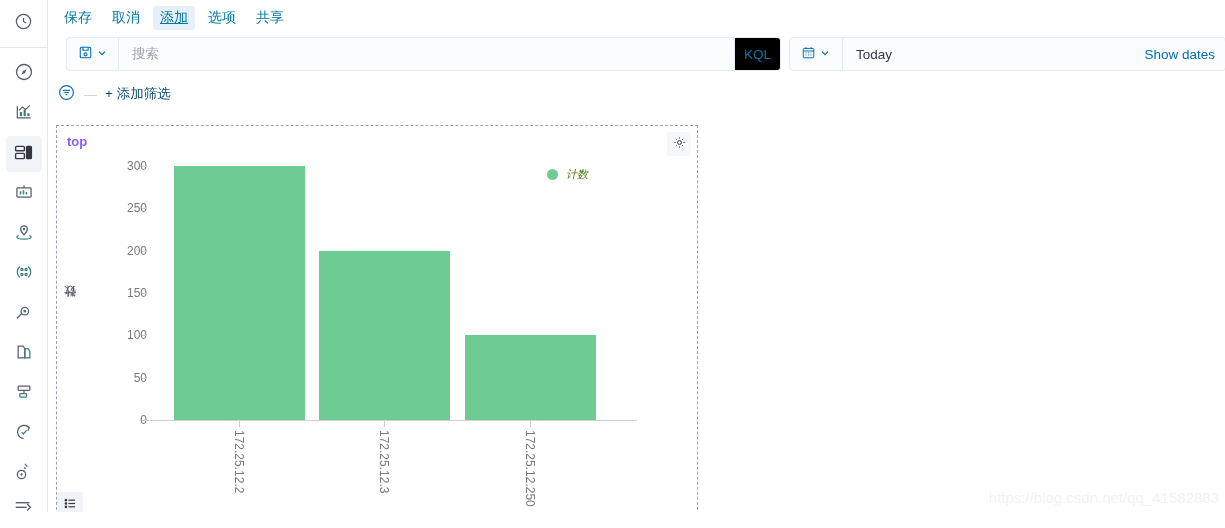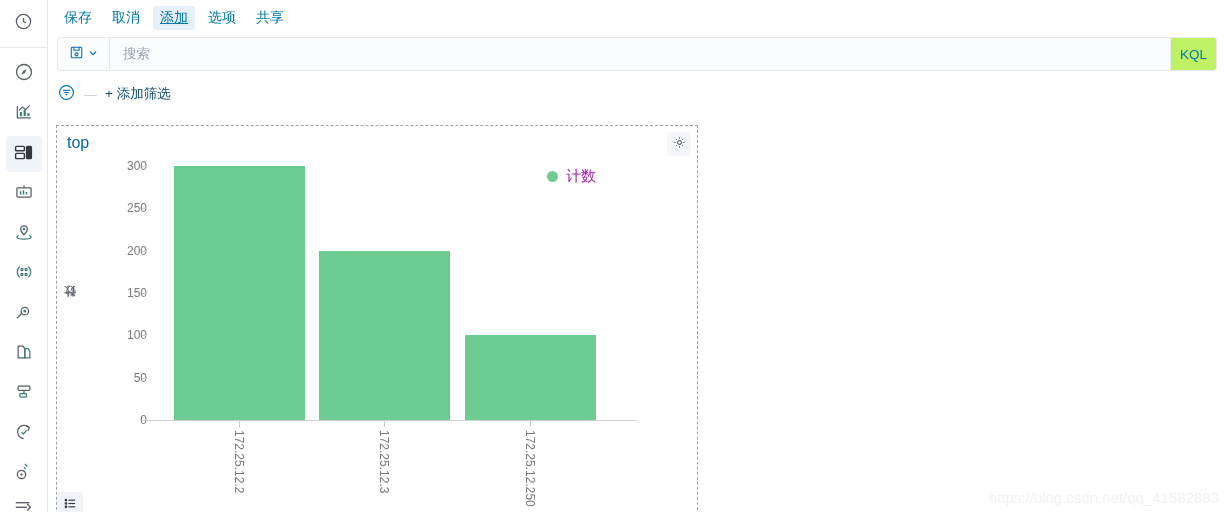--- a/index.html
+++ b/index.html
@@ -91,21 +91,21 @@
   }
   .topmenu-item.active {
     background: #e6f0f8;
     text-decoration: underline;
     text-align: center;
   }
 
   
   .querybar {
     position: absolute;
-    left: 57px; top: 37px;
+    left: 66px; top: 37px;
     width: 1160px;
     height: 34px;
     display: flex;
     align-items: stretch;
   }
   .qb-saved {
     width: 52px;
     background: #fbfcfd;
     border: 1px solid #e6ebf2;
     border-right: none;
@@ -127,21 +127,21 @@
     padding-left: 13px;
     box-sizing: border-box;
     cursor: text;
   }
   .qb-input .ph {
     font-size: 13.5px;
     color: #9aa1ad;
   }
   .qb-kql {
     width: 46px;
-    background: #bef264;
+    background: #000000;
     border: 1px solid #e6ebf2;
     border-left: none;
     border-radius: 0 4px 4px 0;
     display: flex;
     align-items: center;
     justify-content: center;
     font-size: 13.5px;
     color: #0079a5;
     cursor: pointer;
     box-sizing: border-box;
@@ -210,23 +210,23 @@
     left: 56px; top: 125px;
     width: 642px;
     height: 410px;
     border: 1px dashed #9aa2b1;
     background: #ffffff;
     box-sizing: border-box;
   }
   .panel-title {
     position: absolute;
     left: 10px; top: 8px;
-    font-size: 16px;
-    font-weight: normal;
-    color: #0369a1;
+    font-size: 13px;
+    font-weight: bold;
+    color: #8b5cf6;
   }
   .panel-gear {
     position: absolute;
     right: 6px; top: 6px;
     width: 24px; height: 24px;
     background: #f5f7fa;
     border-radius: 3px;
     display: flex;
     align-items: center;
     justify-content: center;
@@ -253,22 +253,23 @@
     align-items: center;
     gap: 8px;
   }
   .legend-dot {
     width: 11px; height: 11px;
     border-radius: 50%;
     background: #6ecb92;
     display: inline-block;
   }
   .legend-label {
-    font-size: 15px;
-    color: #a21caf;
+    font-size: 11px;
+    color: #4d7c0f;
+    font-style: italic;
   }
 
   .ylabel {
     position: absolute;
     left: 5px;
     top: 155px;
     font-size: 12px;
     color: #5a5f69;
     writing-mode: vertical-rl;
     transform: rotate(180deg);
@@ -528,20 +529,40 @@
         <svg width="12" height="12" viewBox="0 0 16 16" fill="none" stroke="#006bb4" stroke-width="1.6">
           <path d="M4 6.2l4 4 4-4"></path>
         </svg>
       </span>
     </div>
     <div class="qb-input">
       <span class="ph">搜索</span>
     </div>
     <div class="qb-kql">KQL</div>
 
+    <div class="qb-dates">
+      <div class="qb-cal">
+        <span>
+          <svg width="15" height="15" viewBox="0 0 20 20" fill="none" stroke="#006bb4" stroke-width="1.3">
+            <rect x="3" y="4.5" width="14" height="12.5" rx="1.2"></rect>
+            <path d="M3 8h14"></path>
+              <path d="M6.5 3v2.6"></path>
+              <path d="M13.5 3v2.6"></path>
+            <path d="M6 10.5h1.4M9.3 10.5h1.4M12.6 10.5h1.4M6 13.2h1.4M9.3 13.2h1.4M12.6 13.2h1.4" stroke-width="1.1"></path>
+          </svg>
+        </span>
+        <span>
+          <svg width="12" height="12" viewBox="0 0 16 16" fill="none" stroke="#006bb4" stroke-width="1.6">
+            <path d="M4 6.2l4 4 4-4"></path>
+          </svg>
+        </span>
+      </div>
+      <div class="qb-today">Today</div>
+      <div class="qb-showdates">Show dates</div>
+    </div>
   </div>
 
   <div class="filterbar">
     <span>
       <svg width="19" height="19" viewBox="0 0 22 22" fill="none" stroke="#006bb4" stroke-width="1.3">
         <circle cx="11" cy="11" r="8"></circle>
         <path d="M7 8.5h8"></path>
           <path d="M8.4 11h5.2"></path>
           <path d="M9.9 13.5h2.2"></path>
       </svg>

